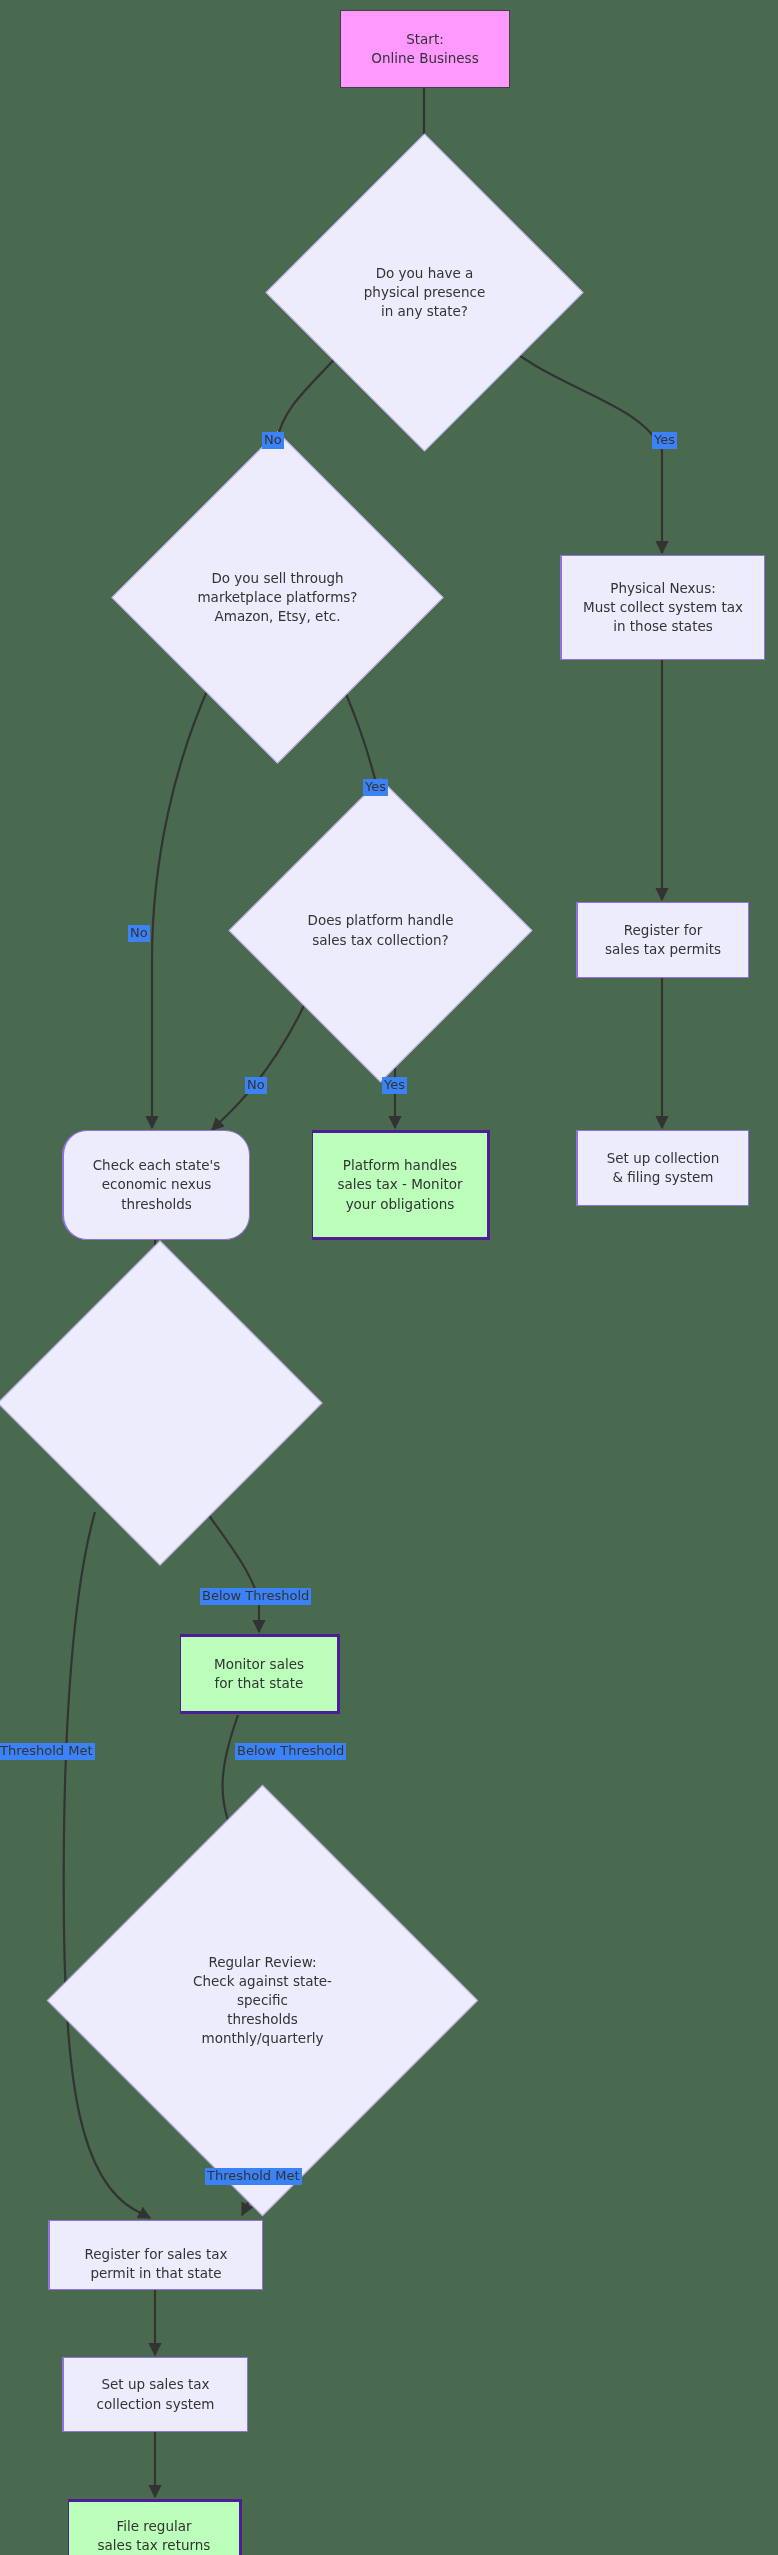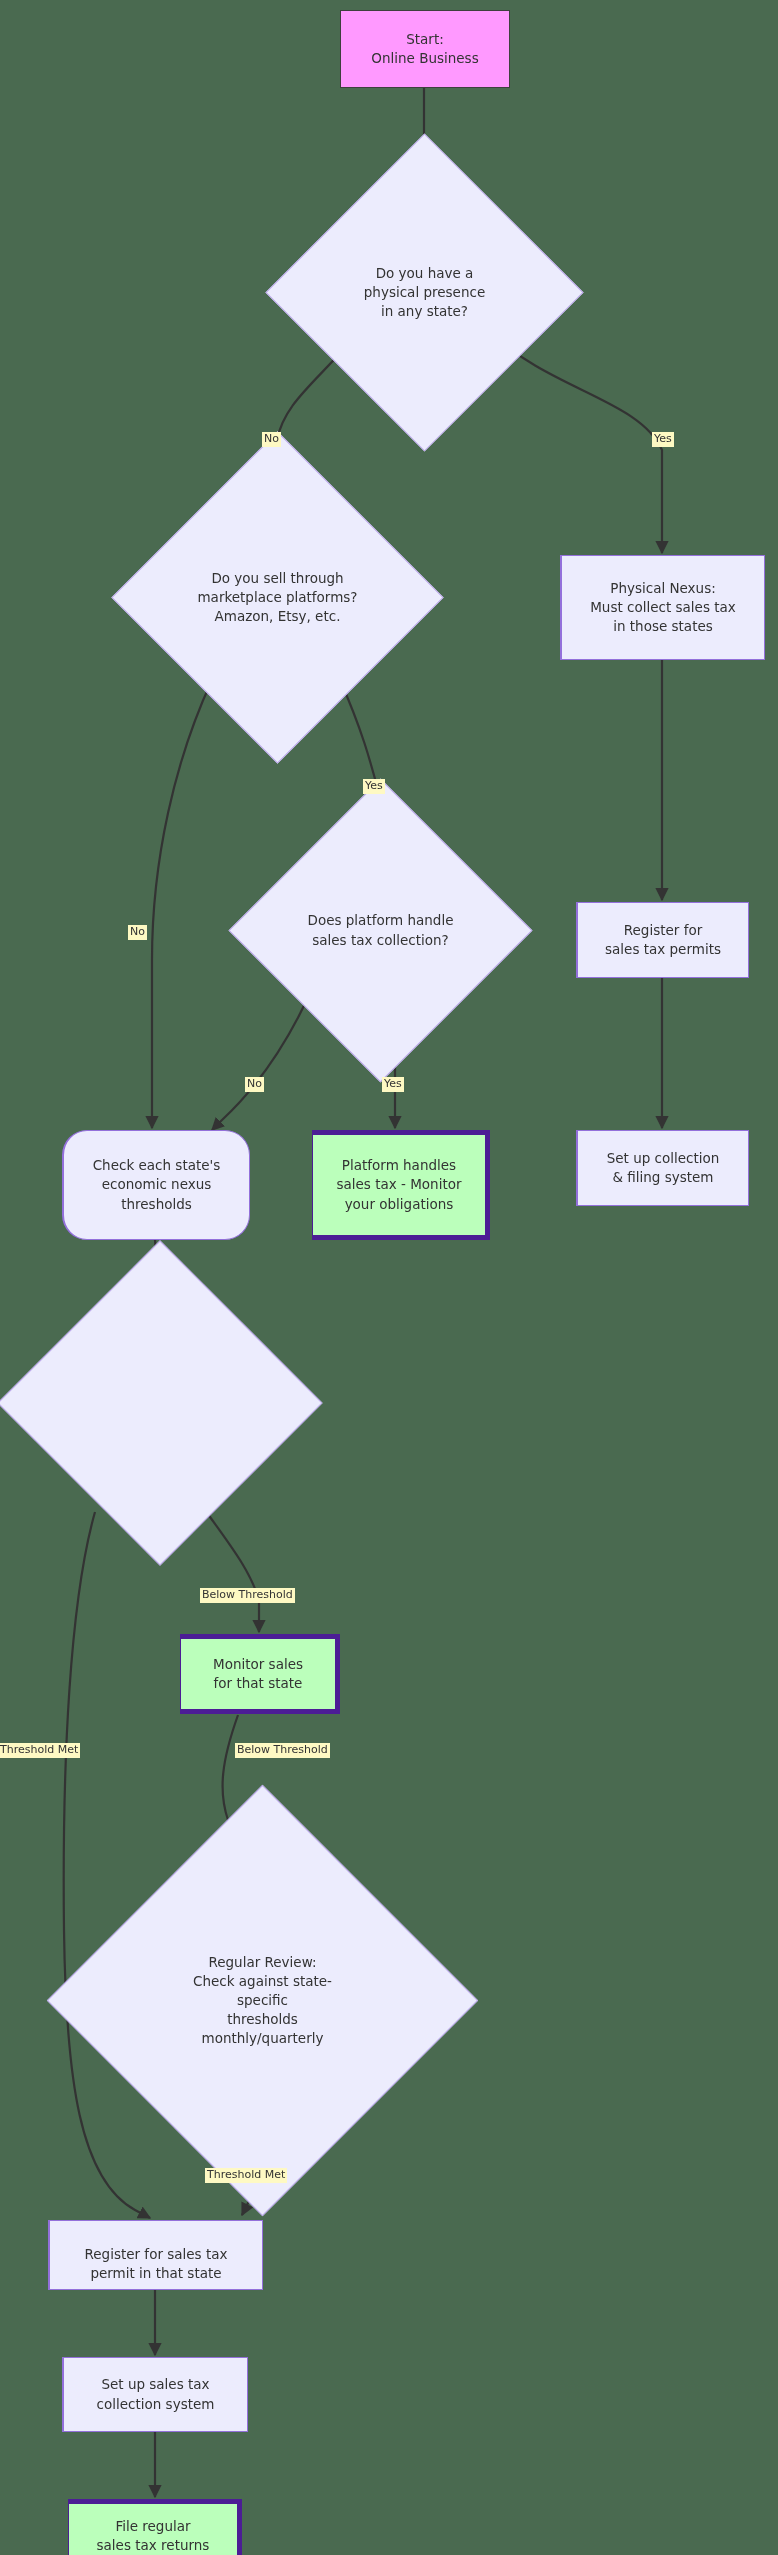--- a/index.html
+++ b/index.html
@@ -32,21 +32,21 @@
   }
   
   .rect.start{
     background:#ff99ff;
     border:1px solid #3f3f3f;
     border-left-width:1px;
   }
   
   .rect.green{
     background:#bbffbb;
-    border:5px solid #4c1d95;
+    border:3px solid #4c1d95;
     border-left-width:1px;
   }
 
   
   .diamond{
     background:transparent;
     border:none;
   }
   .diamond .dshape{
     position:absolute;left:0;top:0;width:100%;height:100%;
@@ -58,23 +58,23 @@
   }
   .diamond .dtext{
     position:relative;z-index:2;
     width:100%;
     padding:0 6px;
     box-sizing:border-box;
   }
 
   .edge-label{
     position:absolute;
-    background:#fef9c3;
+    background:#3b82f6;
     color:#333333;
-    font-size:11px;
+    font-size:13px;
     line-height:1.15;
     padding:1px 2px;
     white-space:nowrap;
     z-index:4;
   }
 </style>
 </head>
 <body>
 
 <div id="stage">
@@ -135,21 +135,21 @@
 
   <div class="node diamond" style="left:160px;top:480px;width:235px;height:235px;">
     <span class="dshape"></span>
     <span class="dtext">Do you sell through
 marketplace platforms?
 Amazon, Etsy, etc.</span>
   </div>
 
   <div class="node rect" style="left:560px;top:555px;width:205px;height:105px;">
     <span>Physical Nexus:
-Must collect sales tax
+Must collect system tax
 in those states</span>
   </div>
 
   <div class="node diamond" style="left:273px;top:823px;width:215px;height:215px;">
     <span class="dshape"></span>
     <span class="dtext">Does platform handle
 sales tax collection?</span>
   </div>
 
   <div class="node rect" style="left:576px;top:902px;width:173px;height:76px;">

